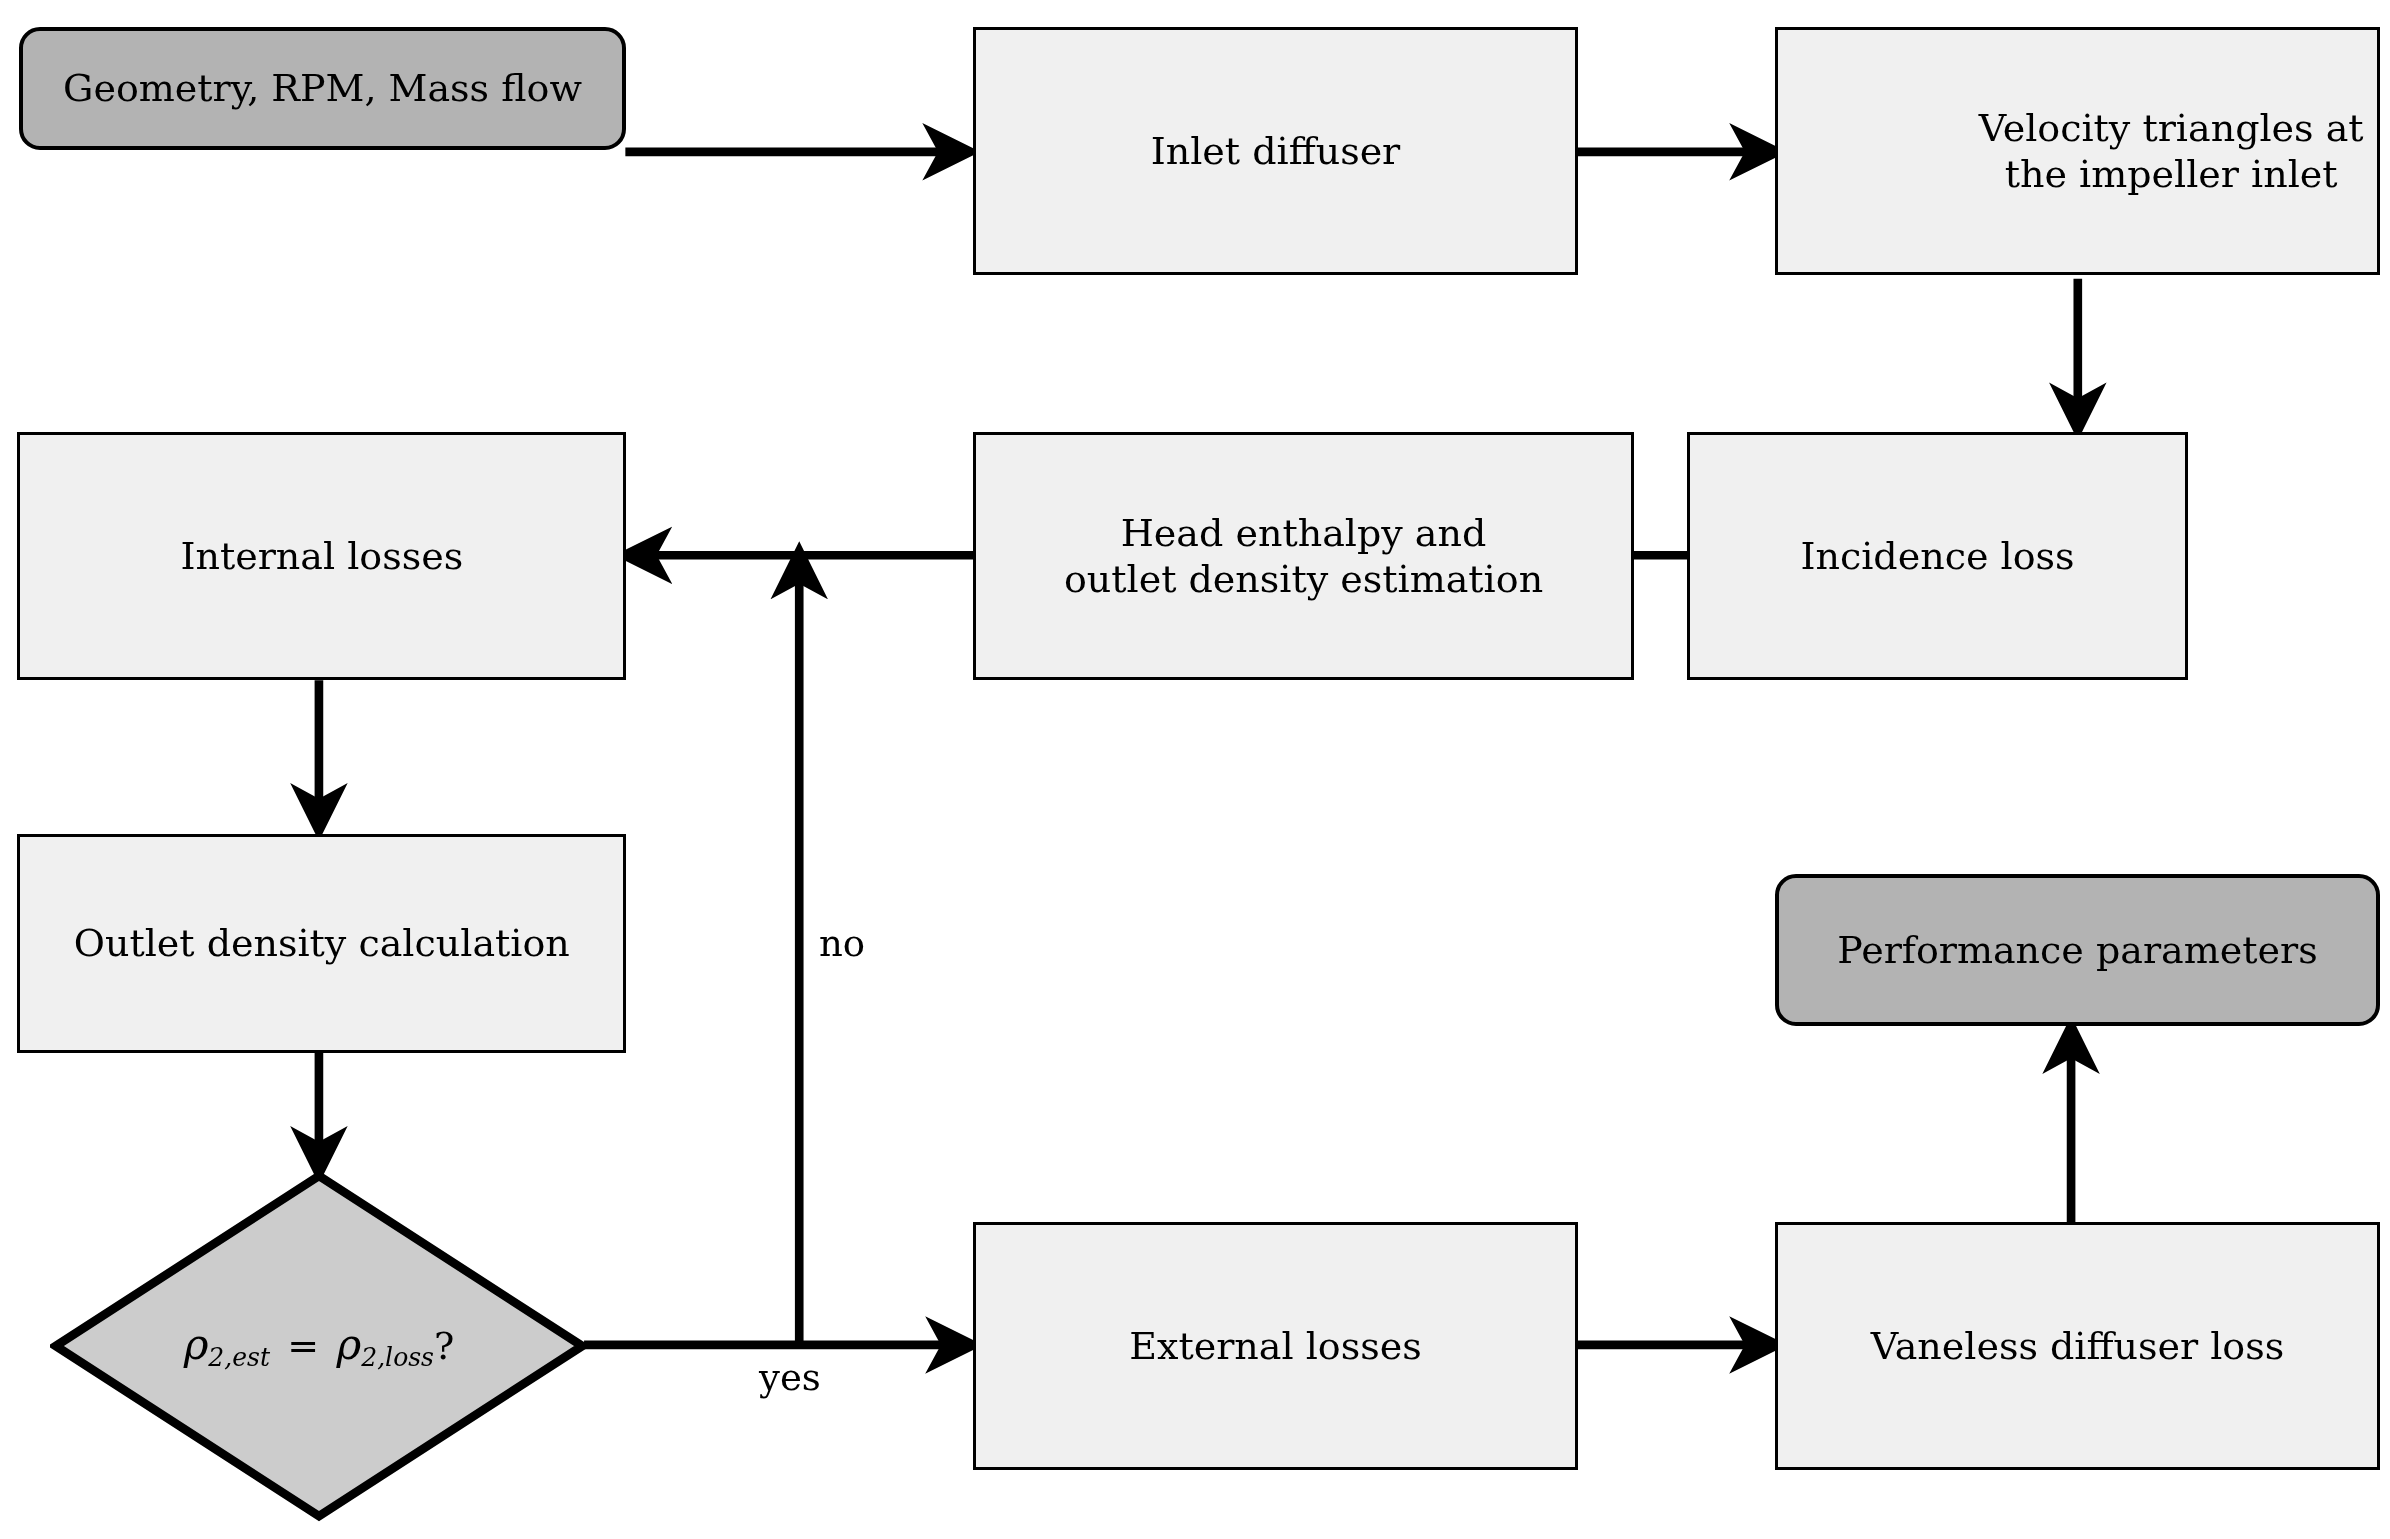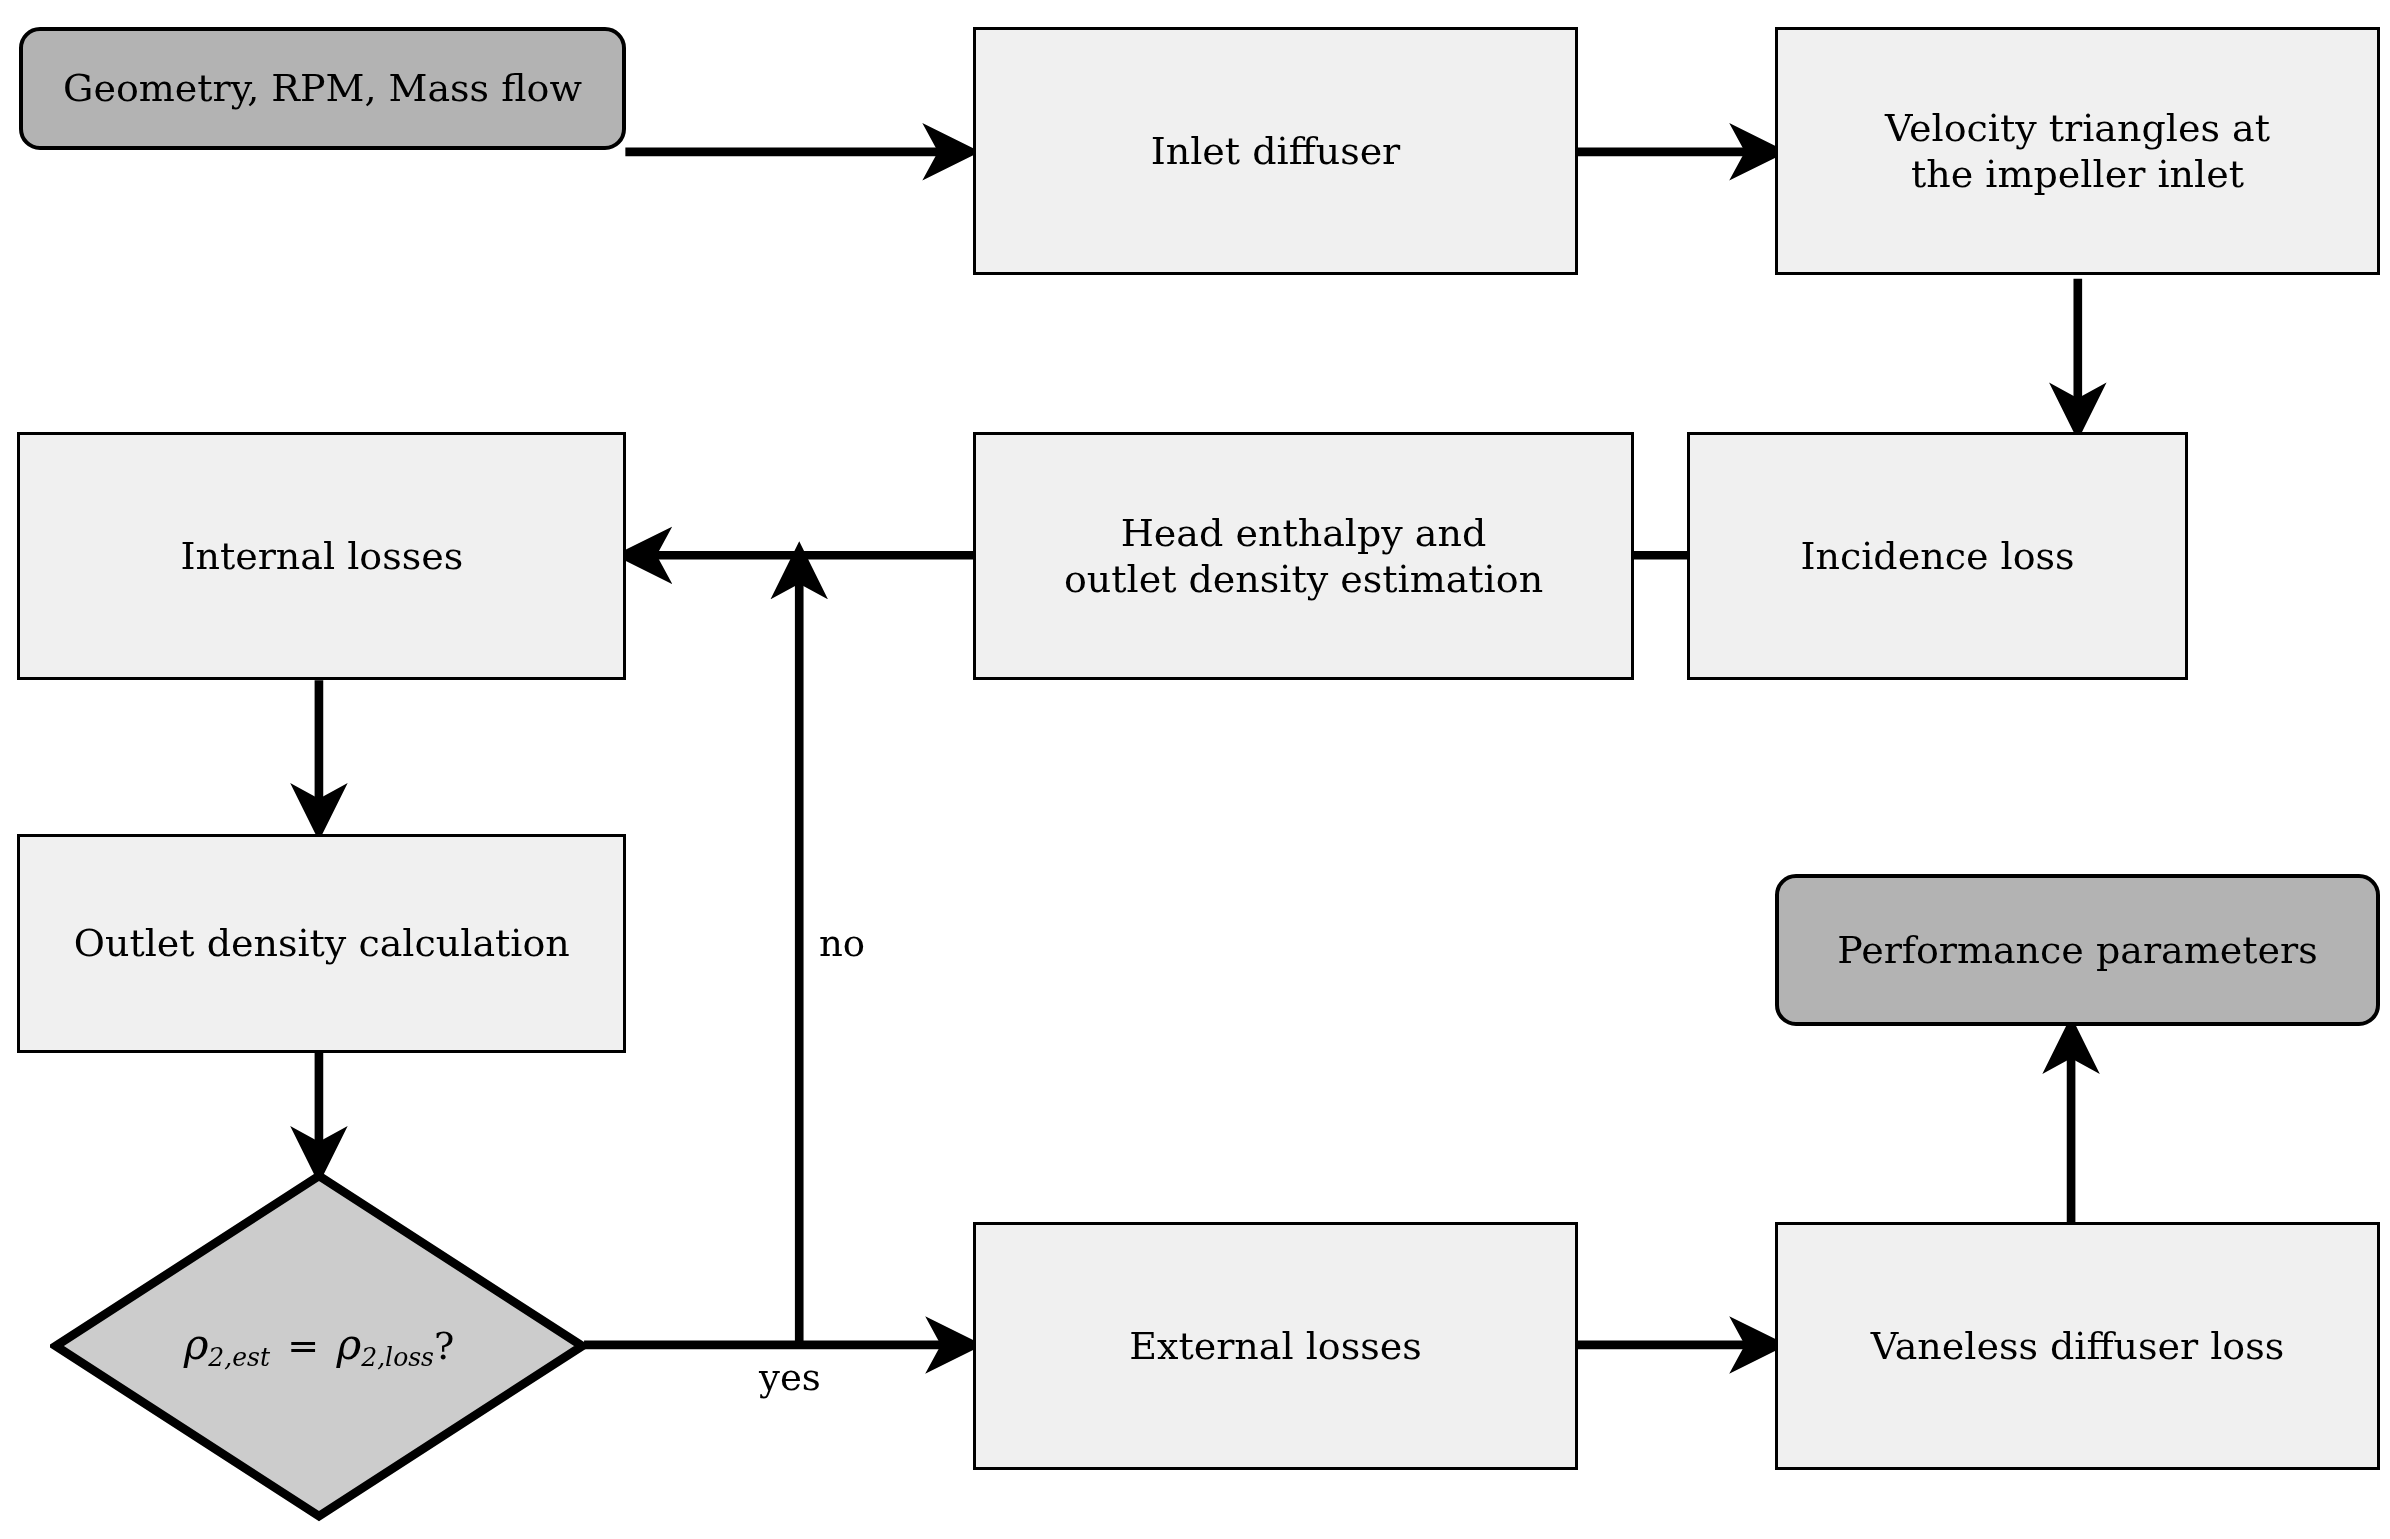--- a/index.html
+++ b/index.html
@@ -124,21 +124,21 @@
   </svg>
 
   <div class="node terminal" style="left:19px; top:27px; width:607px; height:123px;">
     <span class="node-text">Geometry, RPM, Mass flow</span>
   </div>
 
   <div class="node rect" style="left:973px; top:27px; width:605px; height:248px;">
     <span class="node-text">Inlet diffuser</span>
   </div>
 
-  <div class="node rect" style="left:1775px; top:27px; width:605px; height:248px;">
+  <div class="node rect" style="left:1775px; top:27px; width:605px; height:248px;justify-content:flex-end;">
     <span class="node-text">
       <span>Velocity triangles at</span><br>
       <span>the impeller inlet</span>
     </span>
   </div>
 
   <div class="node rect" style="left:1687px; top:432px; width:501px; height:248px;">
     <span class="node-text">Incidence loss</span>
   </div>
 

